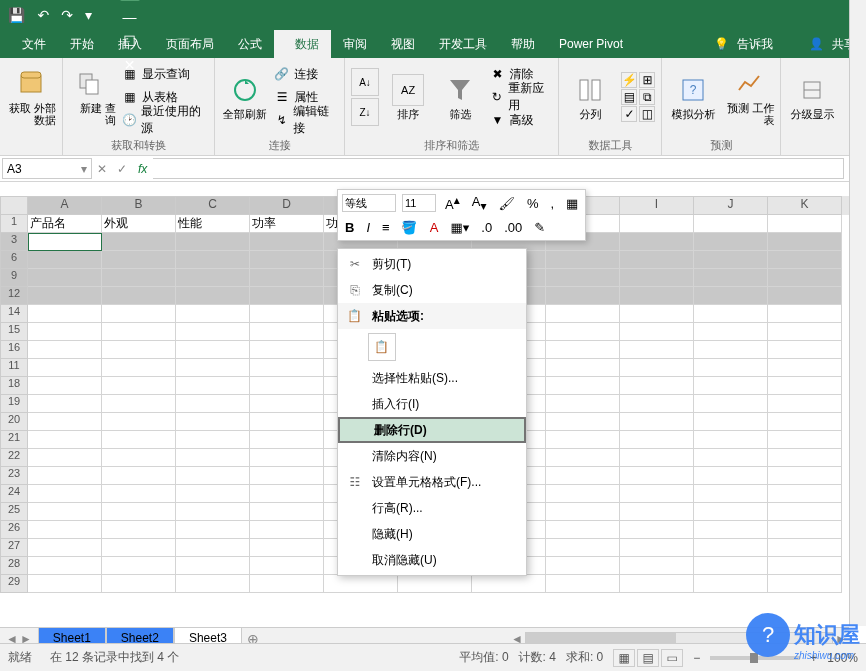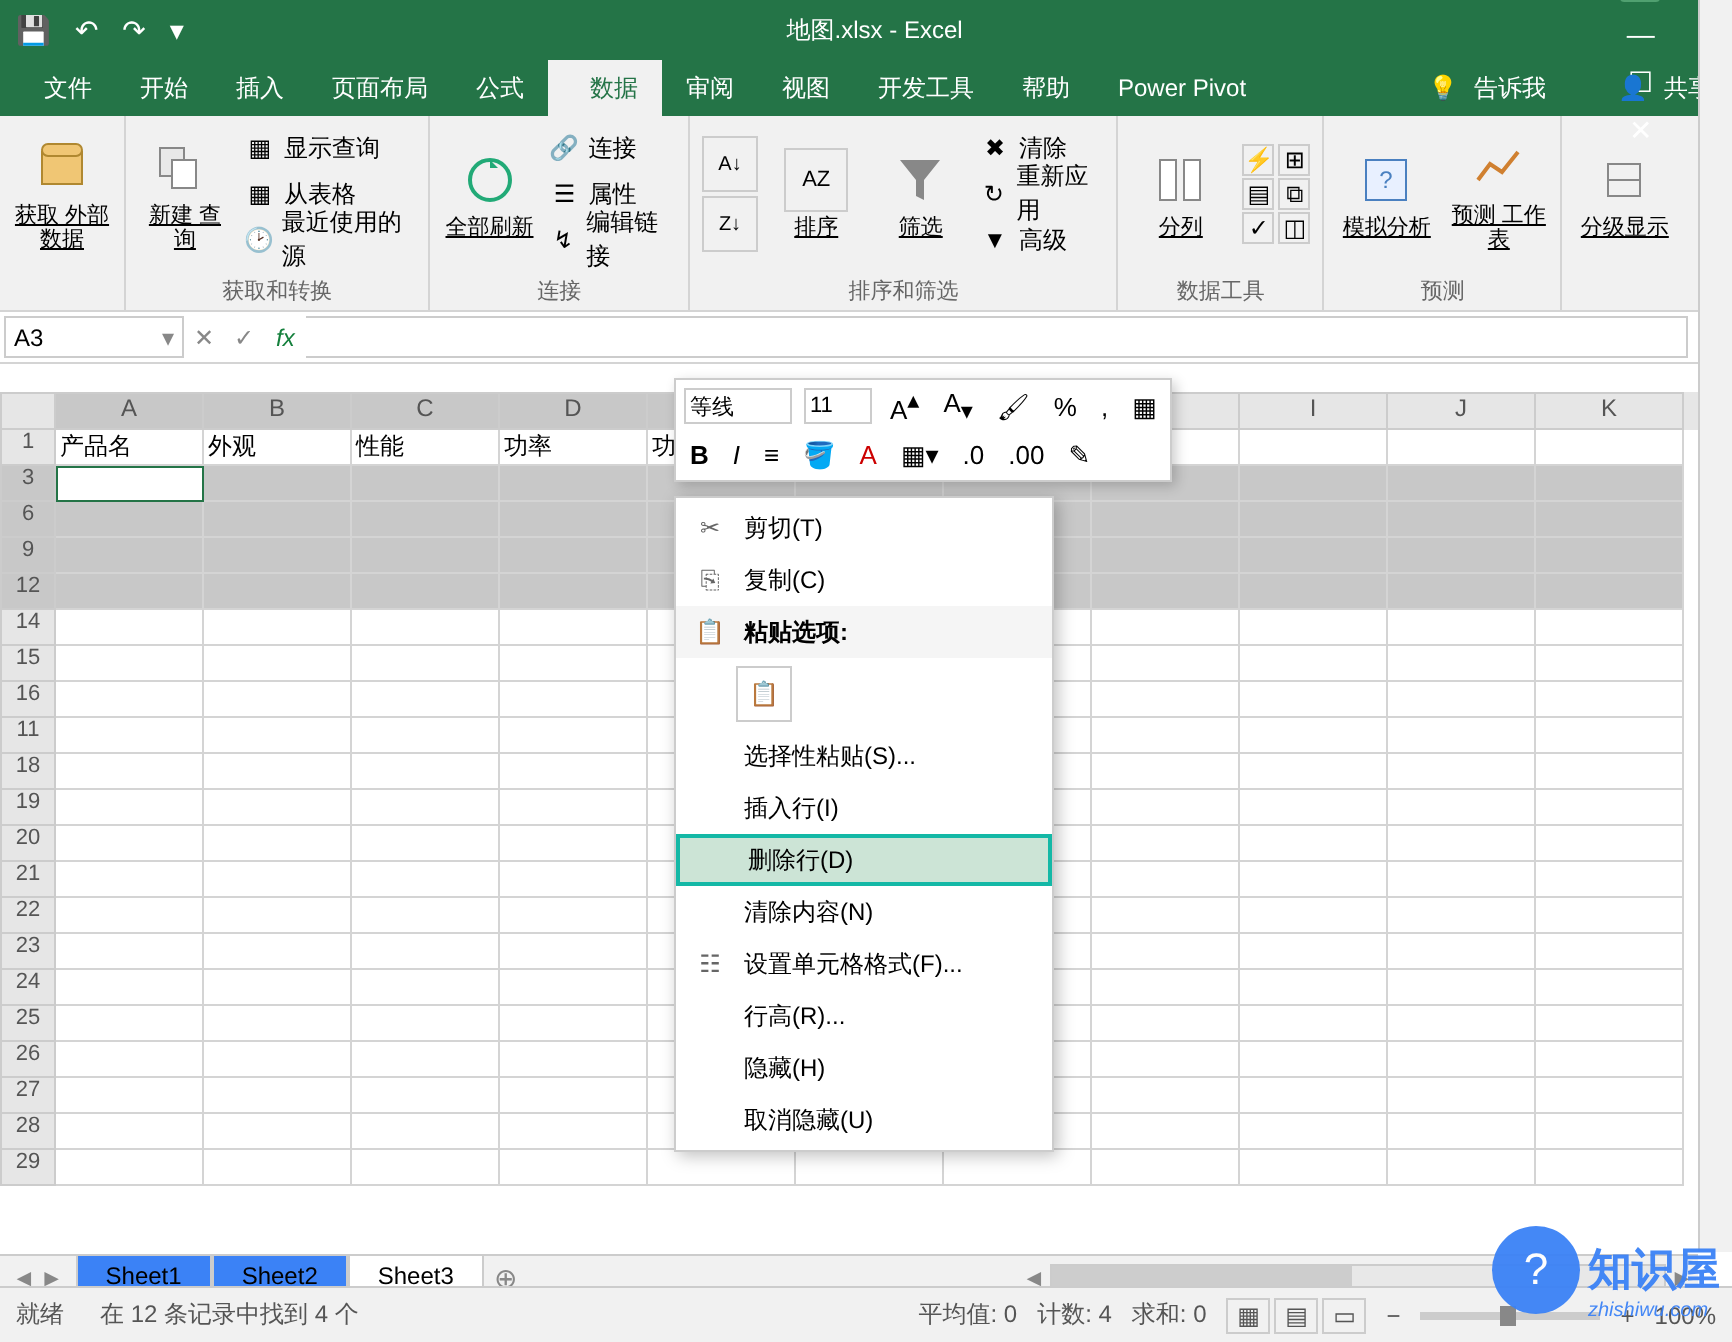--- a/index.html
+++ b/index.html
@@ -13,21 +13,21 @@
 .menu-bar{background:#247447;height:28px;display:flex;align-items:center;color:#fff;padding-left:10px;}
 .menu-item{padding:0 12px;height:28px;display:flex;align-items:center;cursor:pointer;}
 .menu-item.active{background:#f1f1f1;color:#247447;padding-left:21px;}
 .menu-right{margin-left:auto;display:flex;align-items:center;gap:8px;padding-right:10px;}
 .ribbon{background:#f1f1f1;height:98px;display:flex;border-bottom:1px solid #d4d4d4;}
 .ribbon-group{border-right:1px solid #d4d4d4;display:flex;flex-direction:column;align-items:center;justify-content:space-between;padding:4px 6px 2px;}
 .ribbon-group-label{font-size:11px;color:#666;padding-top:2px;}
 .ribbon-content{display:flex;gap:6px;align-items:flex-start;height:76px;}
 .btn-large{display:flex;flex-direction:column;align-items:center;justify-content:center;width:50px;gap:2px;height:70px;cursor:pointer;}
 .btn-large .icon{width:32px;height:32px;display:flex;align-items:center;justify-content:center;}
-.btn-large .lbl{font-size:11px;text-align:center;line-height:12px;text-decoration:underline;}
+.btn-large .lbl{font-size:11px;text-align:right;line-height:12px;}
 .btn-stack{display:flex;flex-direction:column;gap:3px;justify-content:center;height:70px;}
 .btn-small{display:flex;align-items:center;gap:4px;font-size:11px;cursor:pointer;height:20px;}
 .icon-sq{width:16px;height:16px;display:inline-flex;align-items:center;justify-content:center;}
 .name-box-row{height:26px;display:flex;align-items:center;border-bottom:1px solid #d4d4d4;padding:2px;}
 .name-box{width:90px;height:21px;border:1px solid #ccc;padding:0 4px;display:flex;align-items:center;font-size:12px;}
 .name-box .dd{margin-left:auto;color:#888;}
 .fx-btn{width:20px;text-align:center;color:#888;cursor:pointer;}
 .fx-label{font-style:italic;color:#15803d;padding:0 6px;}
 .formula-bar{flex:1;height:21px;border:1px solid #ccc;border-left:none;}
 .fb-expand{width:20px;text-align:center;color:#888;}
@@ -42,21 +42,21 @@
 .row-h.sel{background:#c8c8c8;}
 .cell{width:74px;border-right:1px solid #d4d4d4;border-bottom:1px solid #d4d4d4;padding:0 2px;font-size:12px;overflow:hidden;white-space:nowrap;}
 .cell.sel{background:#c8c8c8;}
 .cell.active{background:#fff;border:1px solid #247447;}
 .mini-toolbar{position:absolute;top:-7px;left:337px;background:#fff;border:1px solid #ccc;box-shadow:2px 2px 6px rgba(0,0,0,0.2);padding:2px 4px;display:flex;flex-direction:column;gap:2px;z-index:10;}
 .mt-row{display:flex;align-items:center;gap:6px;height:22px;}
 .mt-input{width:54px;height:18px;border:1px solid #ccc;font-size:11px;padding:0 2px;}
 .mt-btn{padding:0 3px;cursor:pointer;font-size:13px;}
 .context-menu{position:absolute;top:52px;left:337px;width:190px;background:#fff;border:1px solid #ccc;box-shadow:2px 2px 8px rgba(0,0,0,0.25);z-index:10;padding:2px 0;}
 .cm-item{display:flex;align-items:center;height:26px;padding:0 8px;gap:8px;cursor:pointer;font-size:12px;}
-.cm-item.highlighted{background:#cce4d6;border:2px solid #14b8a6;}
+.cm-item.highlighted{background:#cce4d6;border:2px solid #737373;font-weight:bold;}
 .cm-icon{width:18px;text-align:center;color:#666;}
 .cm-item.header{font-weight:bold;background:#f5f5f5;}
 .paste-icons{display:flex;gap:4px;padding:4px 0 4px 30px;}
 .paste-opt{width:28px;height:28px;border:1px solid #ccc;display:flex;align-items:center;justify-content:center;cursor:pointer;}
 .sheet-tabs{position:absolute;bottom:22px;left:0;right:17px;height:22px;background:#f1f1f1;border-top:1px solid #ccc;display:flex;align-items:center;}
 .tab-nav{display:flex;gap:2px;padding:0 6px;color:#888;}
 .tab-nav span{cursor:pointer;font-size:12px;}
 .sheet-tab{padding:3px 14px;border:1px solid #ccc;border-top:none;background:#3b82f6;cursor:pointer;font-size:12px;}
 .sheet-tab.active{background:#fff;border-bottom:2px solid #247447;}
 .add-sheet{width:22px;text-align:center;cursor:pointer;color:#888;font-size:14px;}
@@ -81,21 +81,20 @@
 </head>
 <body>
 
 <div class="title-bar">
   <div class="qat">
     <span>💾</span>
     <span>↶</span>
     <span>↷</span>
     <span>▾</span>
   </div>
-  <div class="title-center">地图.xlsx - Excel</div>
   <div class="title-right">
     <span>零基础 学技术</span>
     <span style="background:#50a070;border-radius:2px;padding:1px 4px;">团</span>
     <span class="win-btn">—</span>
     <span class="win-btn">☐</span>
     <span class="win-btn">✕</span>
   </div>
 </div>
 
 <div class="menu-bar">

